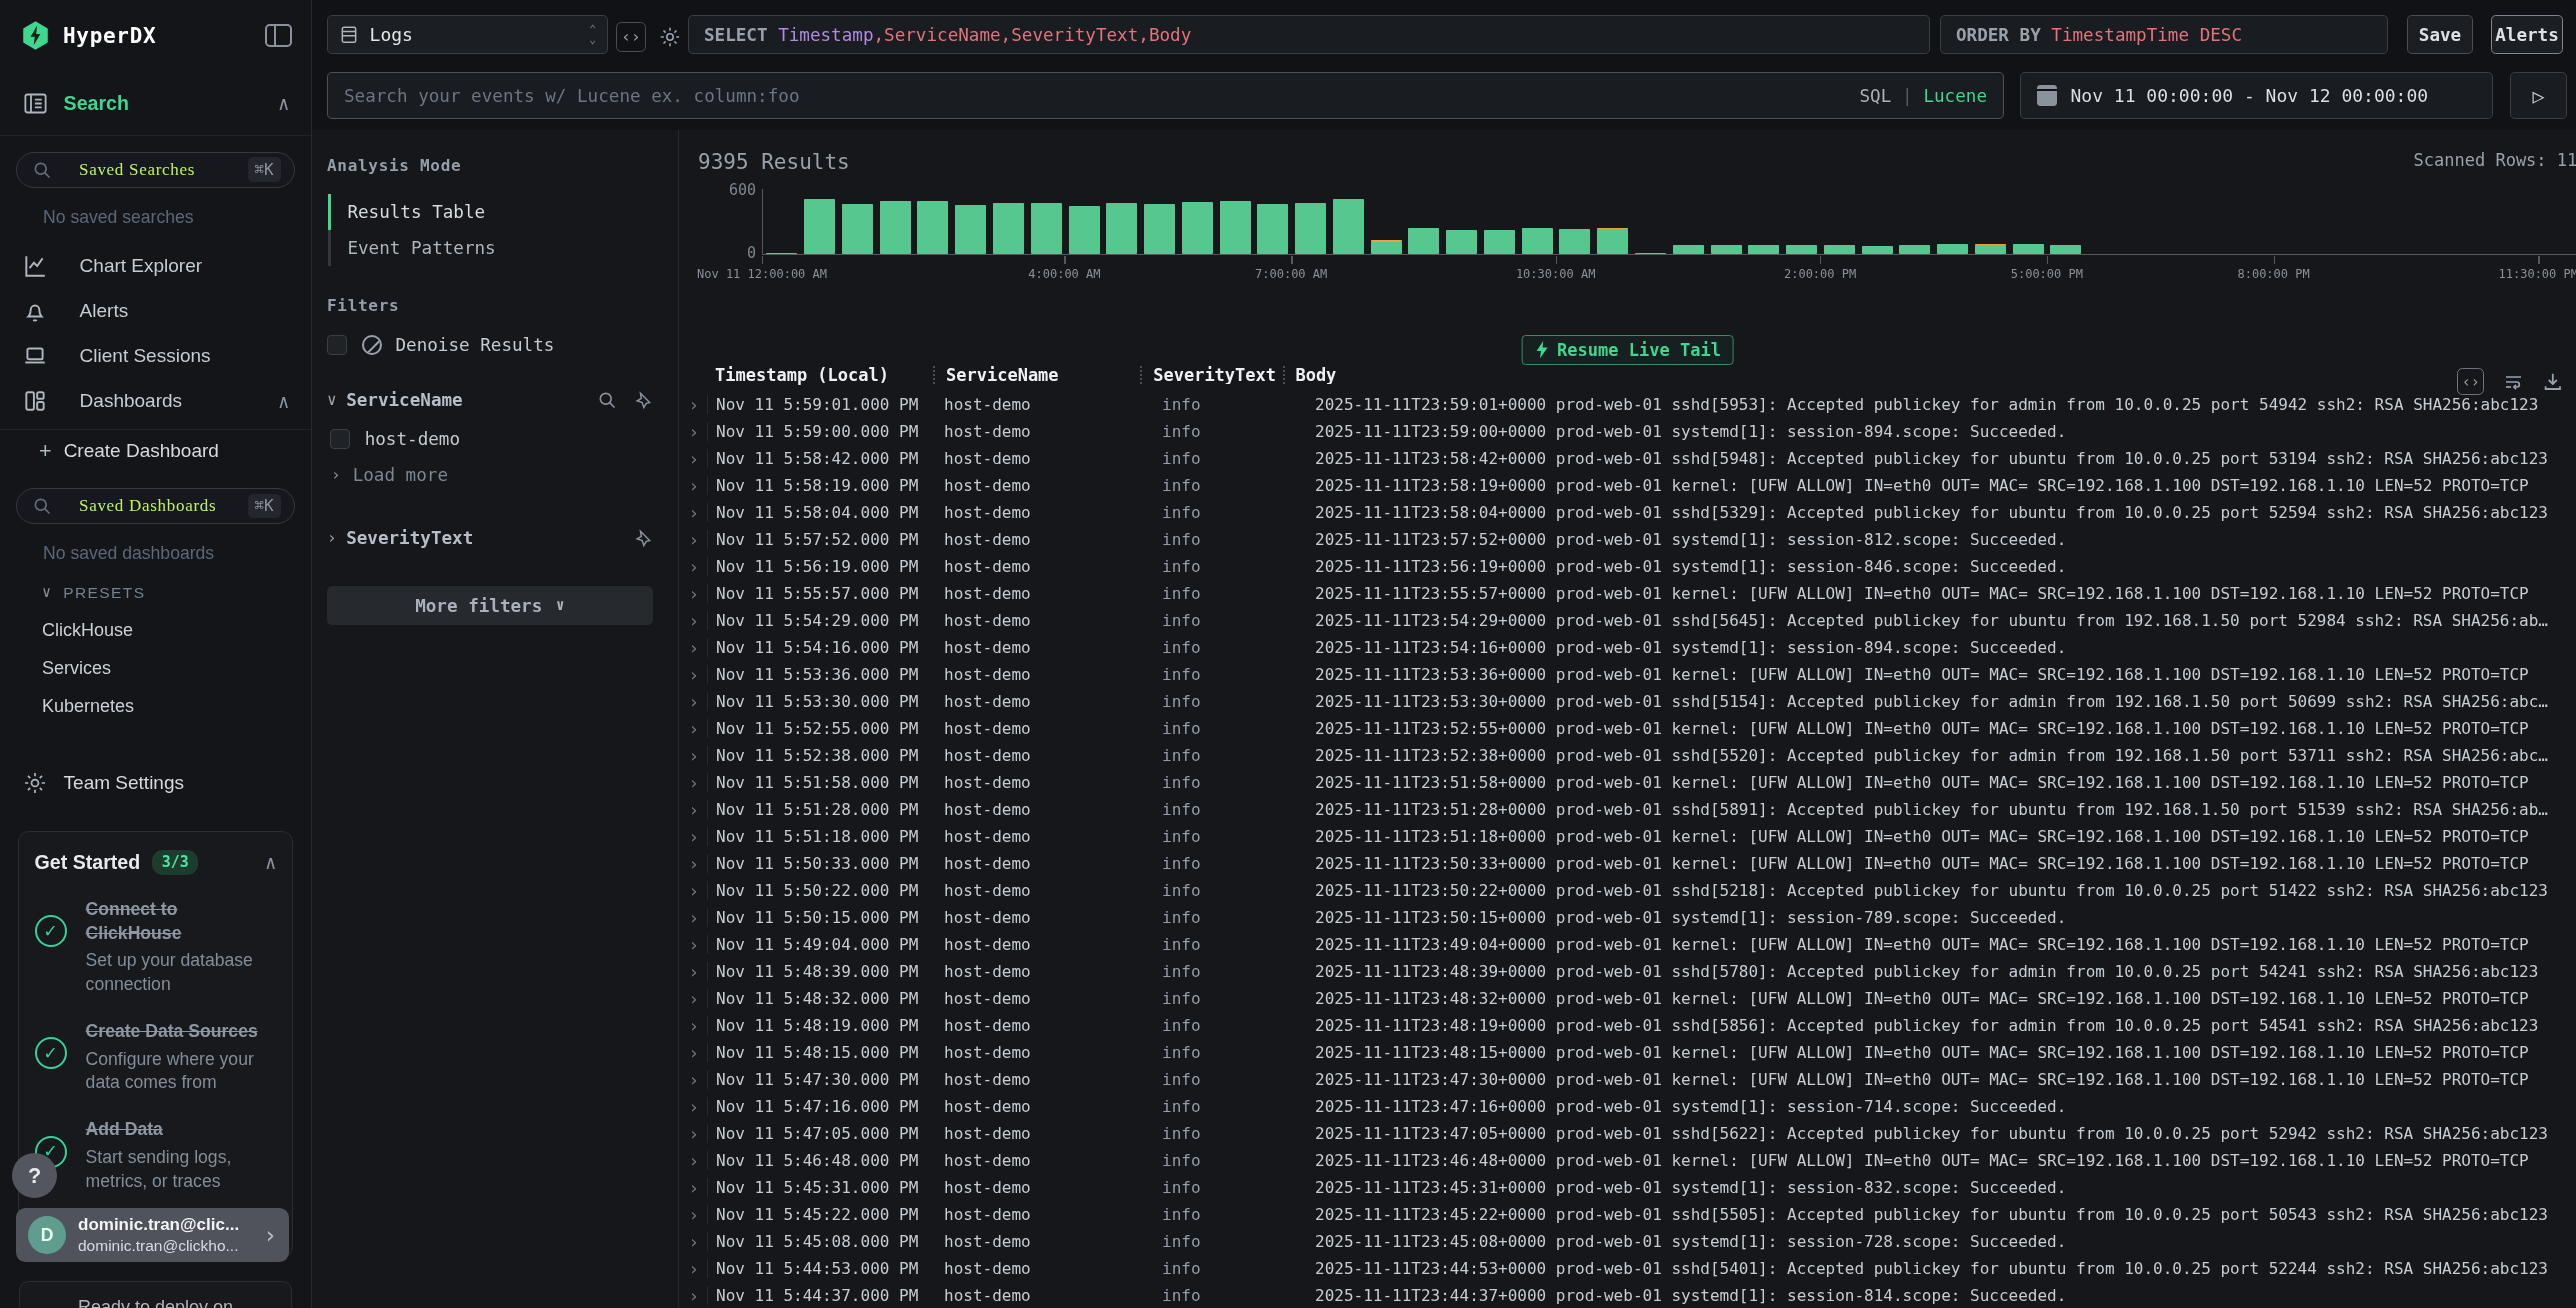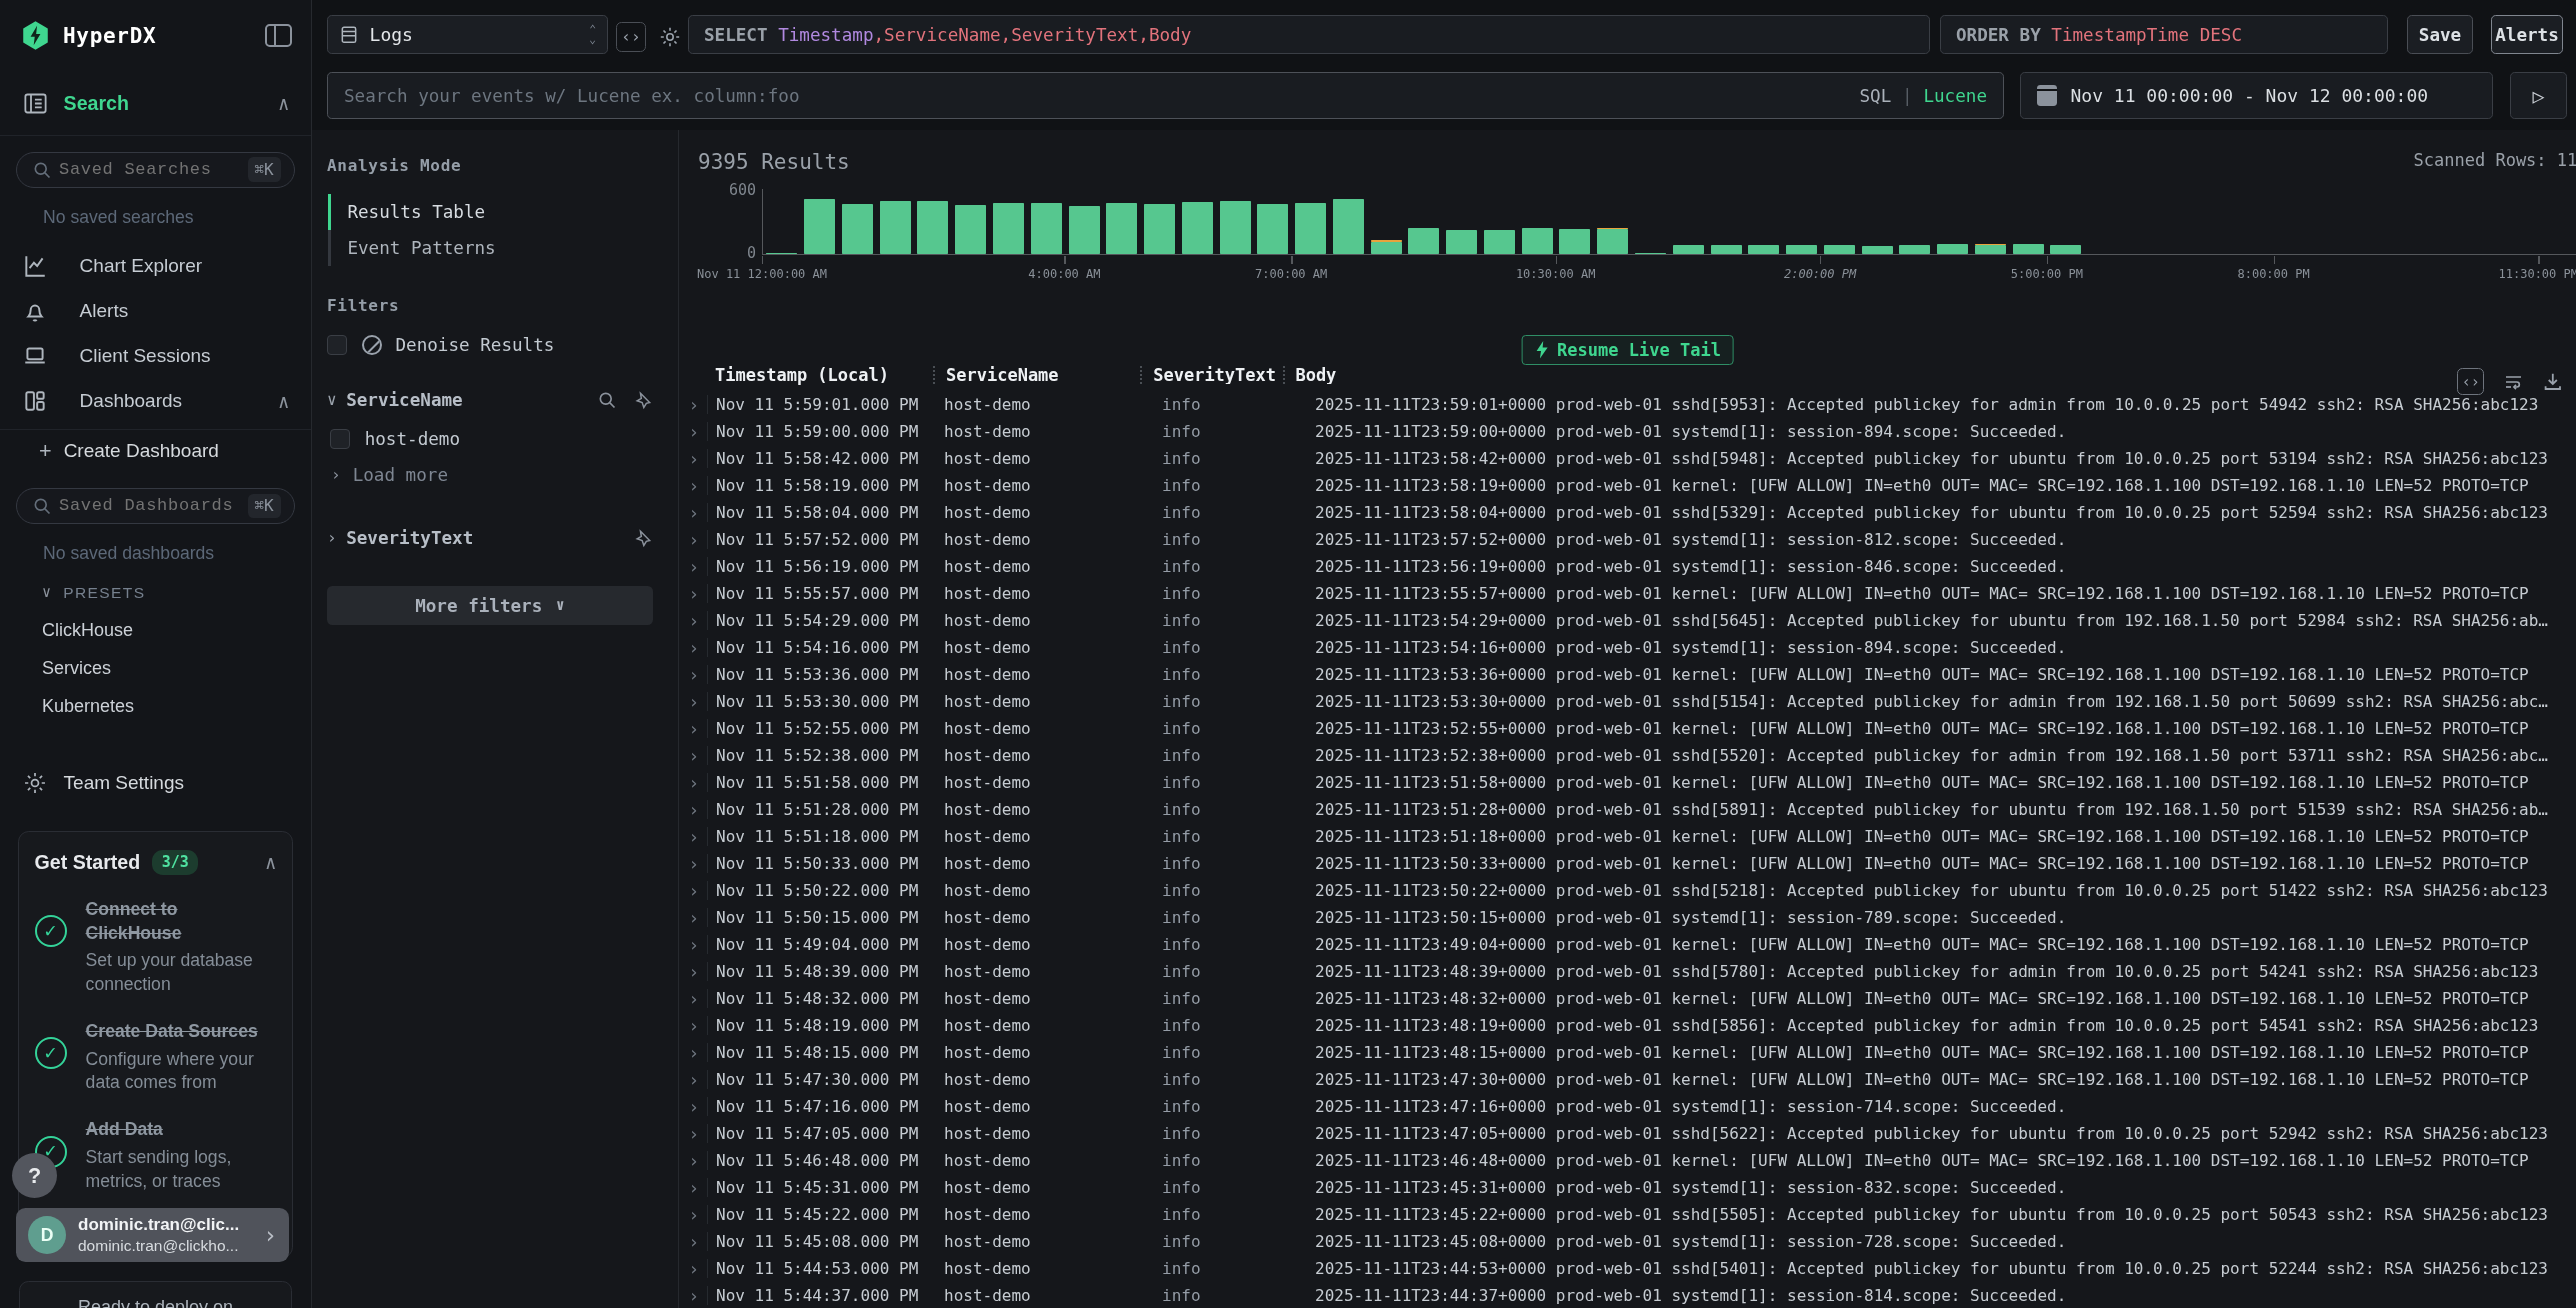--- a/index.html
+++ b/index.html
@@ -21,21 +21,21 @@
   .logo-text{font-family:var(--mono);font-weight:bold;font-size:21px;color:#fff;margin-left:12px;letter-spacing:0.7px}
   .logo-row .sp{flex:1}
   .panel-icon{width:27px;height:23px;border:2px solid #8b929c;border-radius:4.7px;position:relative}
   .panel-icon:before{content:"";position:absolute;left:6.8px;top:0;bottom:0;width:2px;background:#8b929c}
   .sb-search-head{display:flex;align-items:center;margin-top:39px;padding:0 21.6px}
   .sb-search-head .lbl{font-size:19.6px;font-weight:bold;color:var(--green);margin-left:15px}
   .sb-search-head .sp{flex:1}
   .chev{font-family:var(--mono);color:#8b929c;font-size:19px;line-height:1}
   .sb-divider{border-top:0.7px solid #202329;margin-top:17.6px}
   .pill-input{display:flex;align-items:center;margin:16px 16px 0;height:36px;border:1.4px solid #343841;border-radius:19px;padding:0 13.5px 0 15px;background:#16181d}
-  .pill-input .ph{font-family:Liberation Mono, monospace;font-size:17px;color:#737373;margin-left:7px;letter-spacing:0.7px}
+  .pill-input .ph{font-family:Liberation Serif, serif;font-size:17px;color:#bef264;margin-left:27px;letter-spacing:0.7px}
   .pill-input .sp{flex:1}
   .kbd{font-family:var(--mono);font-size:16px;color:#8b929c;background:#23262c;border-radius:5.4px;padding:2.7px 6.8px}
   .muted-note{font-size:17.6px;color:#5c6878;margin:19px 0 0 43px}
   .nav{margin-top:16px}
   .nav-item{display:flex;align-items:center;height:45px;padding:0 21.6px;color:#c6ccd3;font-size:19px}
   .nav-item .lbl{margin-left:32px}
   .nav-item .sp{flex:1}
   .create-dash{display:flex;align-items:center;height:42px;padding-left:39px;color:#d6dade;font-size:19px}
   .create-dash .plus{font-size:21.6px;color:#aeb5bd;margin-right:12px}
   .presets-head{display:flex;align-items:center;margin:20px 0 0 42px;color:#76808e;font-size:15.5px;letter-spacing:1.4px}
@@ -560,21 +560,21 @@
   <div class="xaxis">
       <div class="xtick-mark" style="left: 0%;"></div>
       <div class="xtick-label" style="left: 0%;">Nov 11 12:00:00 AM</div>
       <div class="xtick-mark" style="left: 16.67%;"></div>
       <div class="xtick-label" style="left: 16.67%;">4:00:00 AM</div>
       <div class="xtick-mark" style="left: 29.17%;"></div>
       <div class="xtick-label" style="left: 29.17%;">7:00:00 AM</div>
       <div class="xtick-mark" style="left: 43.75%;"></div>
       <div class="xtick-label" style="left: 43.75%;">10:30:00 AM</div>
       <div class="xtick-mark" style="left: 58.33%;"></div>
-      <div class="xtick-label" style="left: 58.33%; font-style: italic;">2:00:00 PM</div>
+      <div class="xtick-label" style="left: 58.33%;">2:00:00 PM</div>
       <div class="xtick-mark" style="left: 70.83%;"></div>
       <div class="xtick-label" style="left: 70.83%;">5:00:00 PM</div>
       <div class="xtick-mark" style="left: 83.33%;"></div>
       <div class="xtick-label" style="left: 83.33%;">8:00:00 PM</div>
       <div class="xtick-mark" style="left: 97.92%;"></div>
       <div class="xtick-label" style="left: 97.92%;">11:30:00 PM</div>
     </div>
 
   <div class="livetail-btn">
     <svg class="bolt" width="15" height="17.6" viewBox="0 0 12 16">

